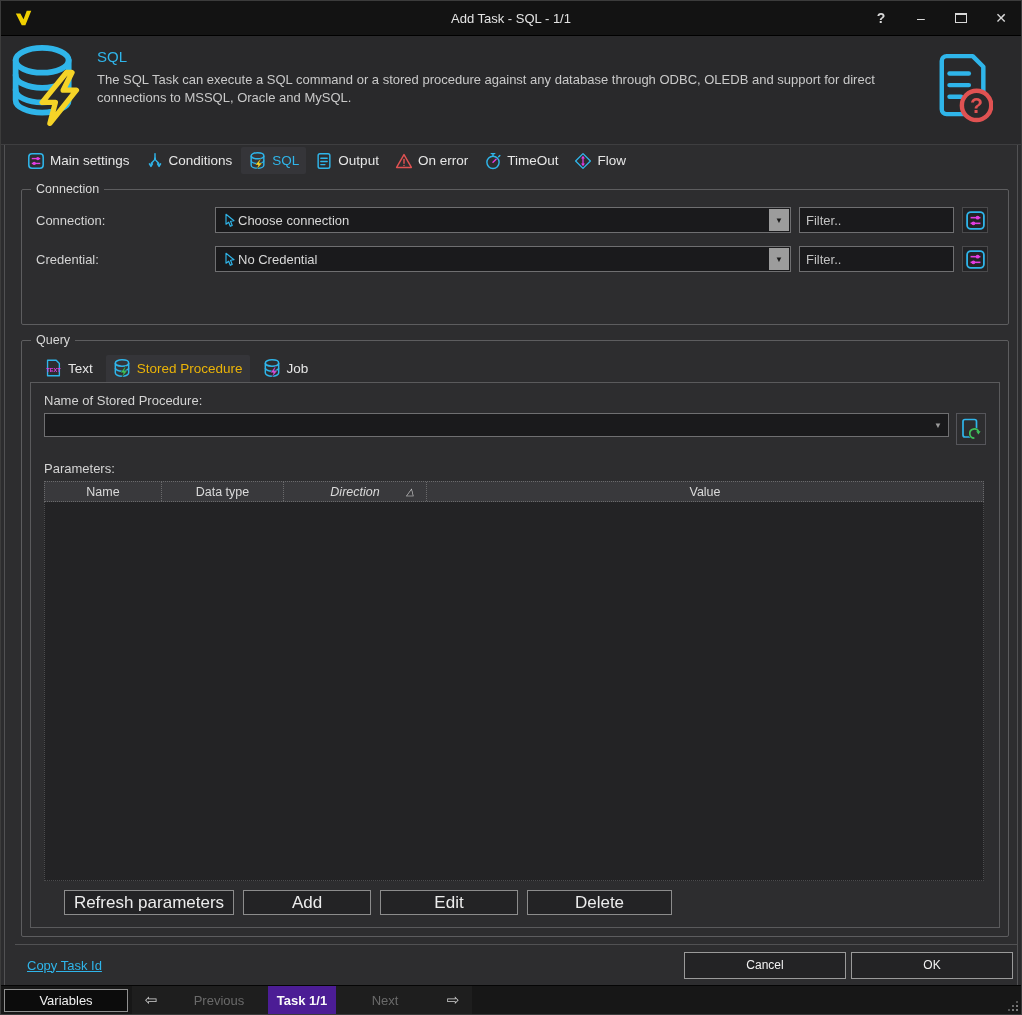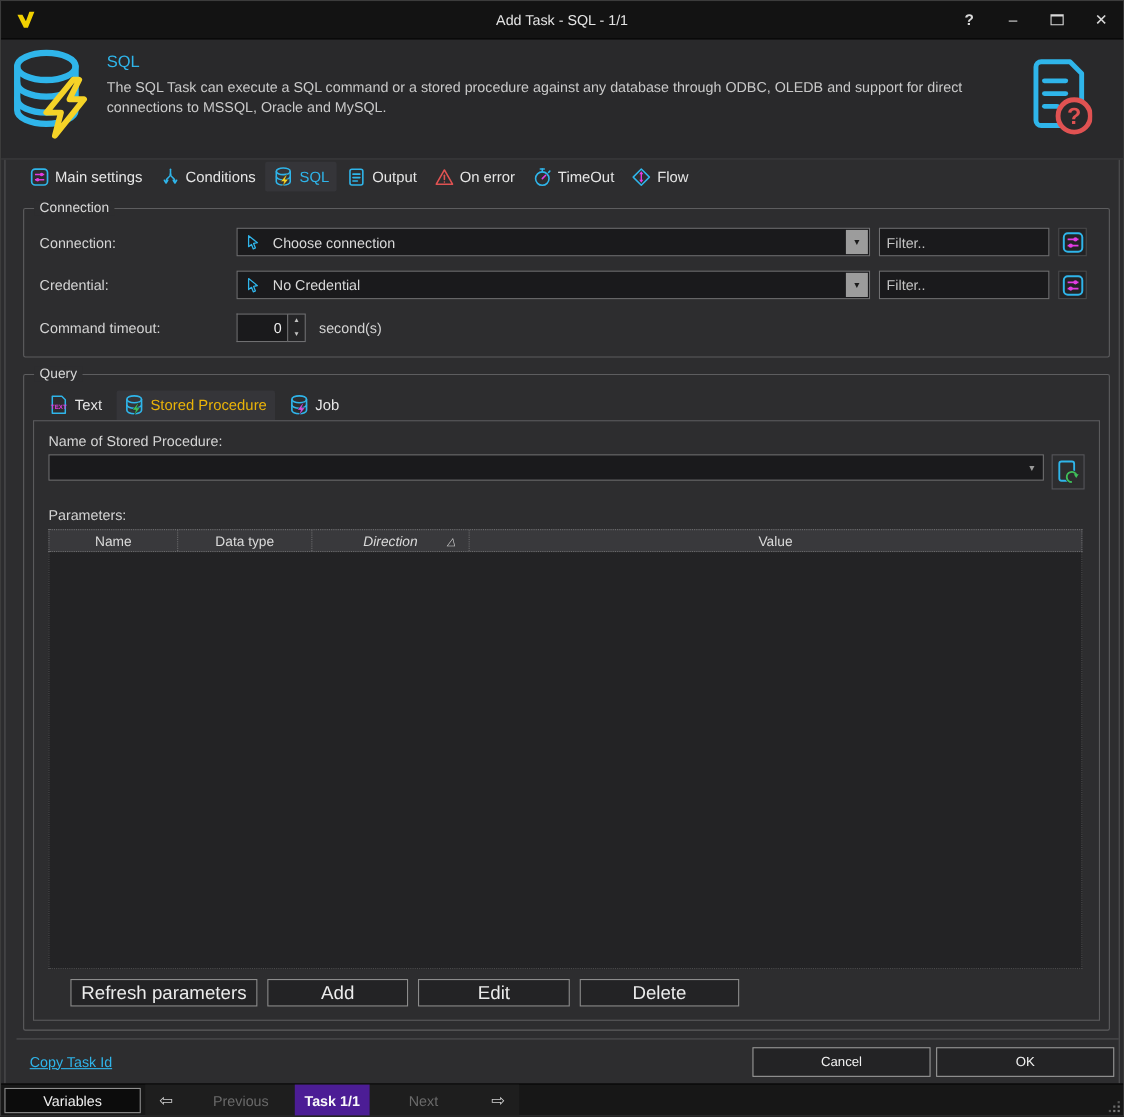--- a/index.html
+++ b/index.html
@@ -41,21 +41,21 @@
   
   .group { border:1px solid #5d5d5f; border-radius:2px; position:relative; background:#2d2d2f; }
   .group-legend { position:absolute; top:-8px; left:9px; background:#2d2d2f; padding:0 5px;
                   font-size:12.5px; color:#d8d8d8; }
 
   .conn-group { margin:13px 8px 0 6px; height:136px; flex:none; padding-top:17px; }
   .form-row { display:flex; align-items:center; padding:0 20px 0 14px; margin-bottom:13px; }
   .form-label { width:179px; flex:none; color:#d4d4d4; }
 
   .dd { flex:1; height:26px; background:#1a1a1c; border:1px solid #6f6f71; display:flex;
-        align-items:center; position:relative; padding-left:6px; gap:10px; }
+        align-items:center; position:relative; padding-left:6px; gap:0; }
   .dd-text { color:#d8d8d8; }
   .dd-caret-block { position:absolute; right:1px; top:1px; bottom:1px; width:20px; background:#9c9c9c;
                     display:flex; align-items:center; justify-content:center; color:#1b1b1b; font-size:8px; }
   .filter-input { width:155px; height:26px; margin-left:8px; background:#1a1a1c; border:1px solid #6f6f71;
                   color:#d8d8d8; font-size:13px; padding:0 6px; font-family:"Liberation Sans",sans-serif; }
   .filter-input::placeholder { color:#c2c2c2; opacity:1; }
   .mini-btn { width:26px; height:26px; margin-left:8px; background:#232325; border:1px solid #4a4a4c;
               display:flex; align-items:center; justify-content:center; cursor:default; }
 
   .num-wrap { display:flex; align-items:center; height:26px; }
@@ -307,31 +307,20 @@
           <svg width="21" height="21" viewBox="0 0 20 20">
             <rect x="2" y="2" width="16" height="16" rx="3.5" fill="none" stroke="#2fb5ea" stroke-width="1.7"></rect>
             <line x1="5.3" y1="7.3" x2="14.7" y2="7.3" stroke="#e23ce2" stroke-width="1.5"></line>
             <circle cx="12" cy="7.3" r="1.8" fill="#e23ce2"></circle>
             <line x1="5.3" y1="12.7" x2="14.7" y2="12.7" stroke="#e23ce2" stroke-width="1.5"></line>
             <circle cx="8" cy="12.7" r="1.8" fill="#e23ce2"></circle>
           </svg>
         </div>
       </div>
 
-      <div class="form-row">
-        <span class="form-label">Command timeout:</span>
-        <div class="num-wrap">
-          <input class="num-input" type="text" value="0" style="">
-          <div class="spinner">
-            <div class="spin-btn">▲</div>
-            <div class="spin-btn">▼</div>
-          </div>
-        </div>
-        <span class="unit-label">second(s)</span>
-      </div>
     </div>
 
     <div class="group query-group">
       <span class="group-legend">Query</span>
 
       <div class="qtabs">
         <div class="qtab">
           <span>
             <svg width="20" height="20" viewBox="0 0 22 22">
               <path d="M5 2.5h9.5L18 6v13.5H5z" fill="none" stroke="#2fb5ea" stroke-width="1.5" stroke-linejoin="round"></path>

